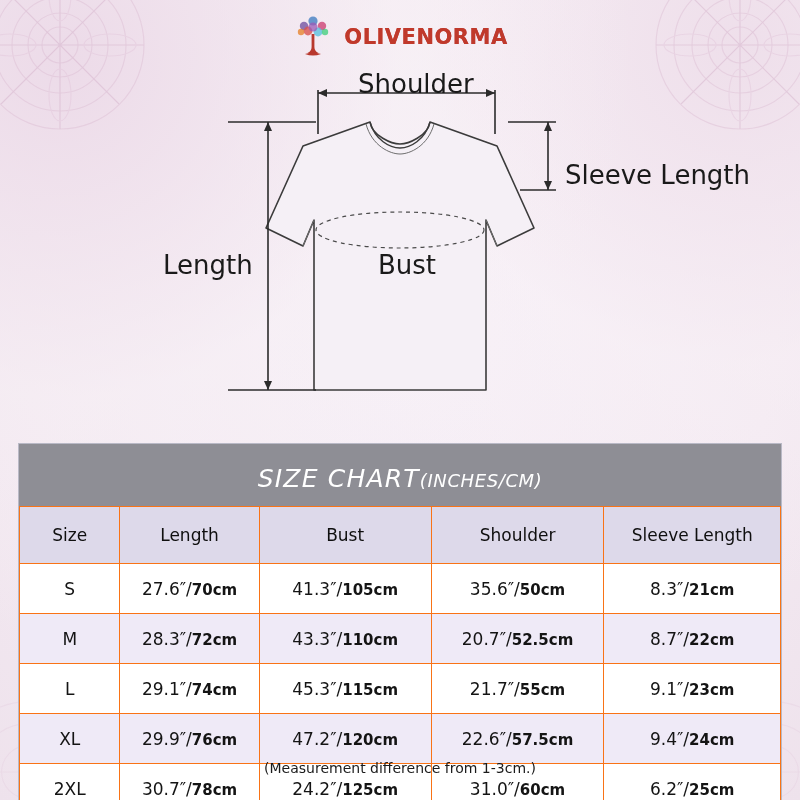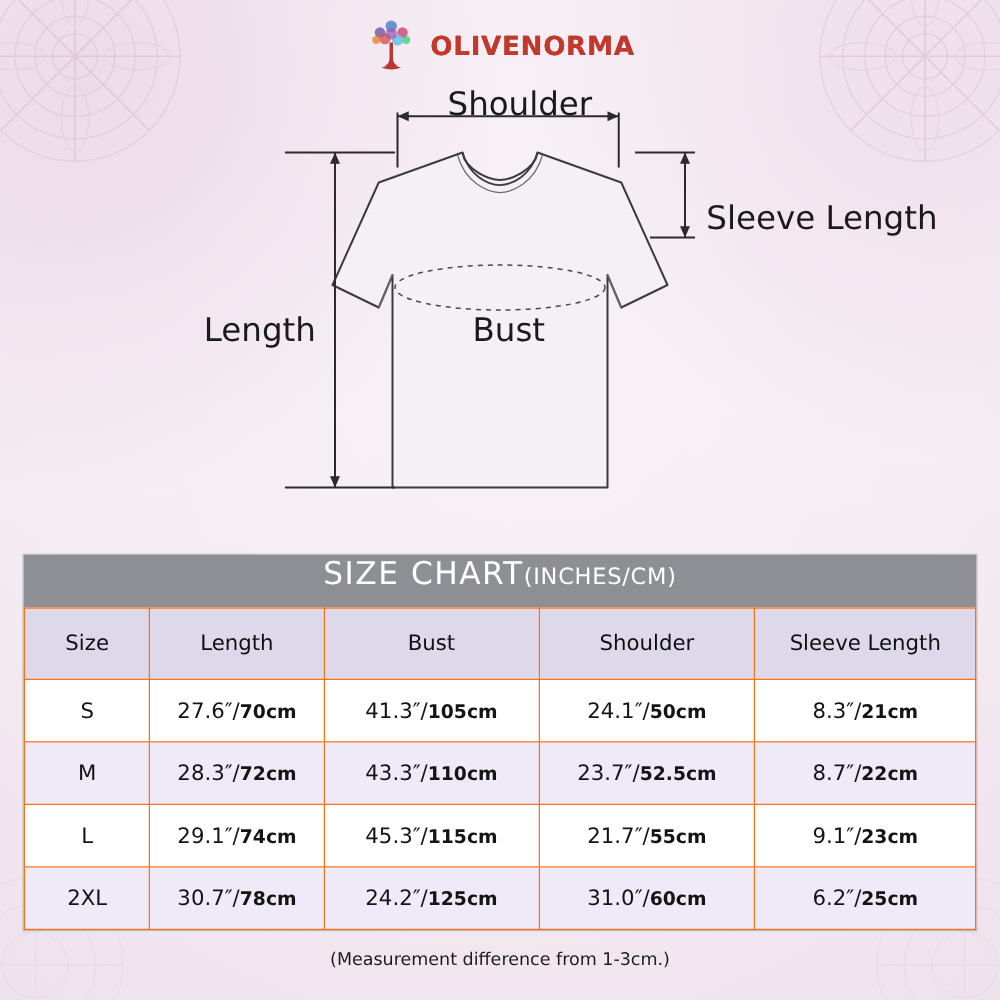--- a/index.html
+++ b/index.html
@@ -83,24 +83,25 @@
     top: 443px;
     width: 764px;
     border: 1px solid #b9b9c6;
     box-sizing: border-box;
     background: #fff;
   }
   .chart-title {
     background: #8e8e95;
     color: #ffffff;
     text-align: center;
-    padding: 0 0 13px;
+    padding: 20px 0 13px;
     font-size: 25px;
     letter-spacing: 1.2px;
     font-family: "DejaVu Sans", "Liberation Sans", sans-serif;
+    font-style: italic;
   }
   .chart-title .unit {
     font-size: 18px;
     letter-spacing: 0.6px;
   }
   table.size-chart {
     width: 100%;
     border-collapse: collapse;
     table-layout: fixed;
   }
@@ -299,38 +300,45 @@
           <th>Bust</th>
           <th>Shoulder</th>
           <th>Sleeve Length</th>
         </tr>
       </thead>
       <tbody>
         <tr>
           <td>S</td>
           <td><span>27.6″/</span><span class="cm">70cm</span></td>
           <td><span>41.3″/</span><span class="cm">105cm</span></td>
-          <td><span>24.1″/</span><span class="cm">50cm</span></td>
+          <td><span>35.6″/</span><span class="cm">50cm</span></td>
           <td><span>8.3″/</span><span class="cm">21cm</span></td>
         </tr>
         <tr>
           <td>M</td>
           <td><span>28.3″/</span><span class="cm">72cm</span></td>
           <td><span>43.3″/</span><span class="cm">110cm</span></td>
-          <td><span>23.7″/</span><span class="cm">52.5cm</span></td>
+          <td><span>20.7″/</span><span class="cm">52.5cm</span></td>
           <td><span>8.7″/</span><span class="cm">22cm</span></td>
         </tr>
         <tr>
           <td>L</td>
           <td><span>29.1″/</span><span class="cm">74cm</span></td>
           <td><span>45.3″/</span><span class="cm">115cm</span></td>
           <td><span>21.7″/</span><span class="cm">55cm</span></td>
           <td><span>9.1″/</span><span class="cm">23cm</span></td>
         </tr>
         <tr>
+          <td>XL</td>
+          <td><span>29.9″/</span><span class="cm">76cm</span></td>
+          <td><span>47.2″/</span><span class="cm">120cm</span></td>
+          <td><span>22.6″/</span><span class="cm">57.5cm</span></td>
+          <td><span>9.4″/</span><span class="cm">24cm</span></td>
+        </tr>
+        <tr>
           <td>2XL</td>
           <td><span>30.7″/</span><span class="cm">78cm</span></td>
           <td><span>24.2″/</span><span class="cm">125cm</span></td>
           <td><span>31.0″/</span><span class="cm">60cm</span></td>
           <td><span>6.2″/</span><span class="cm">25cm</span></td>
         </tr>
       </tbody>
     </table>
   </div>
 

